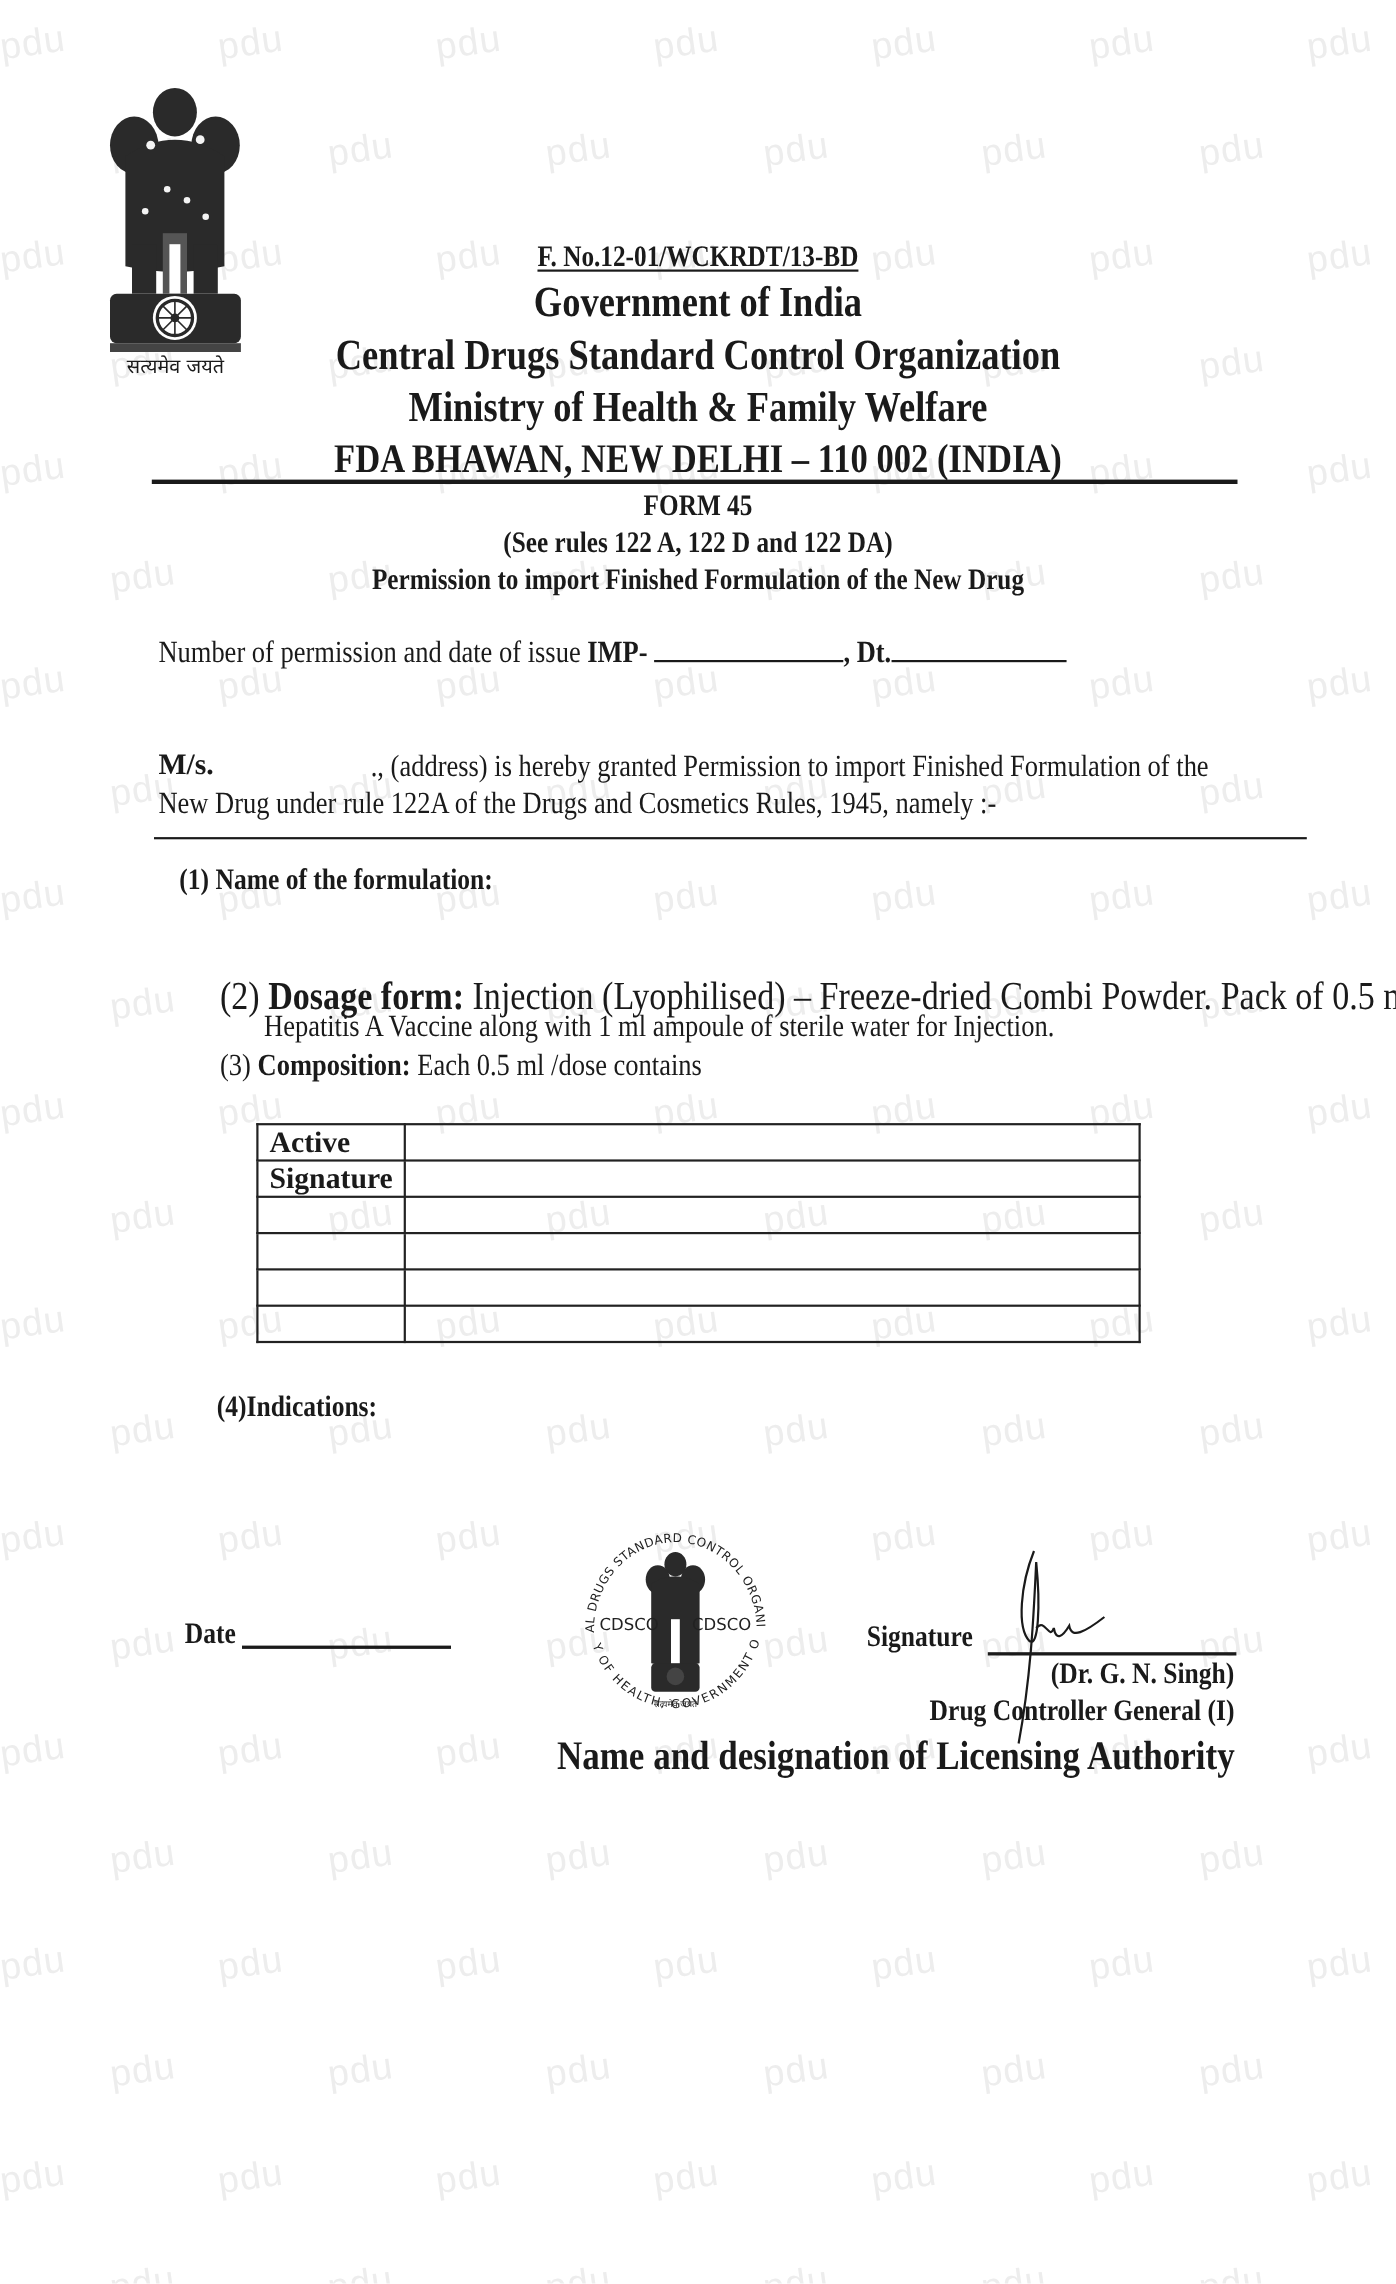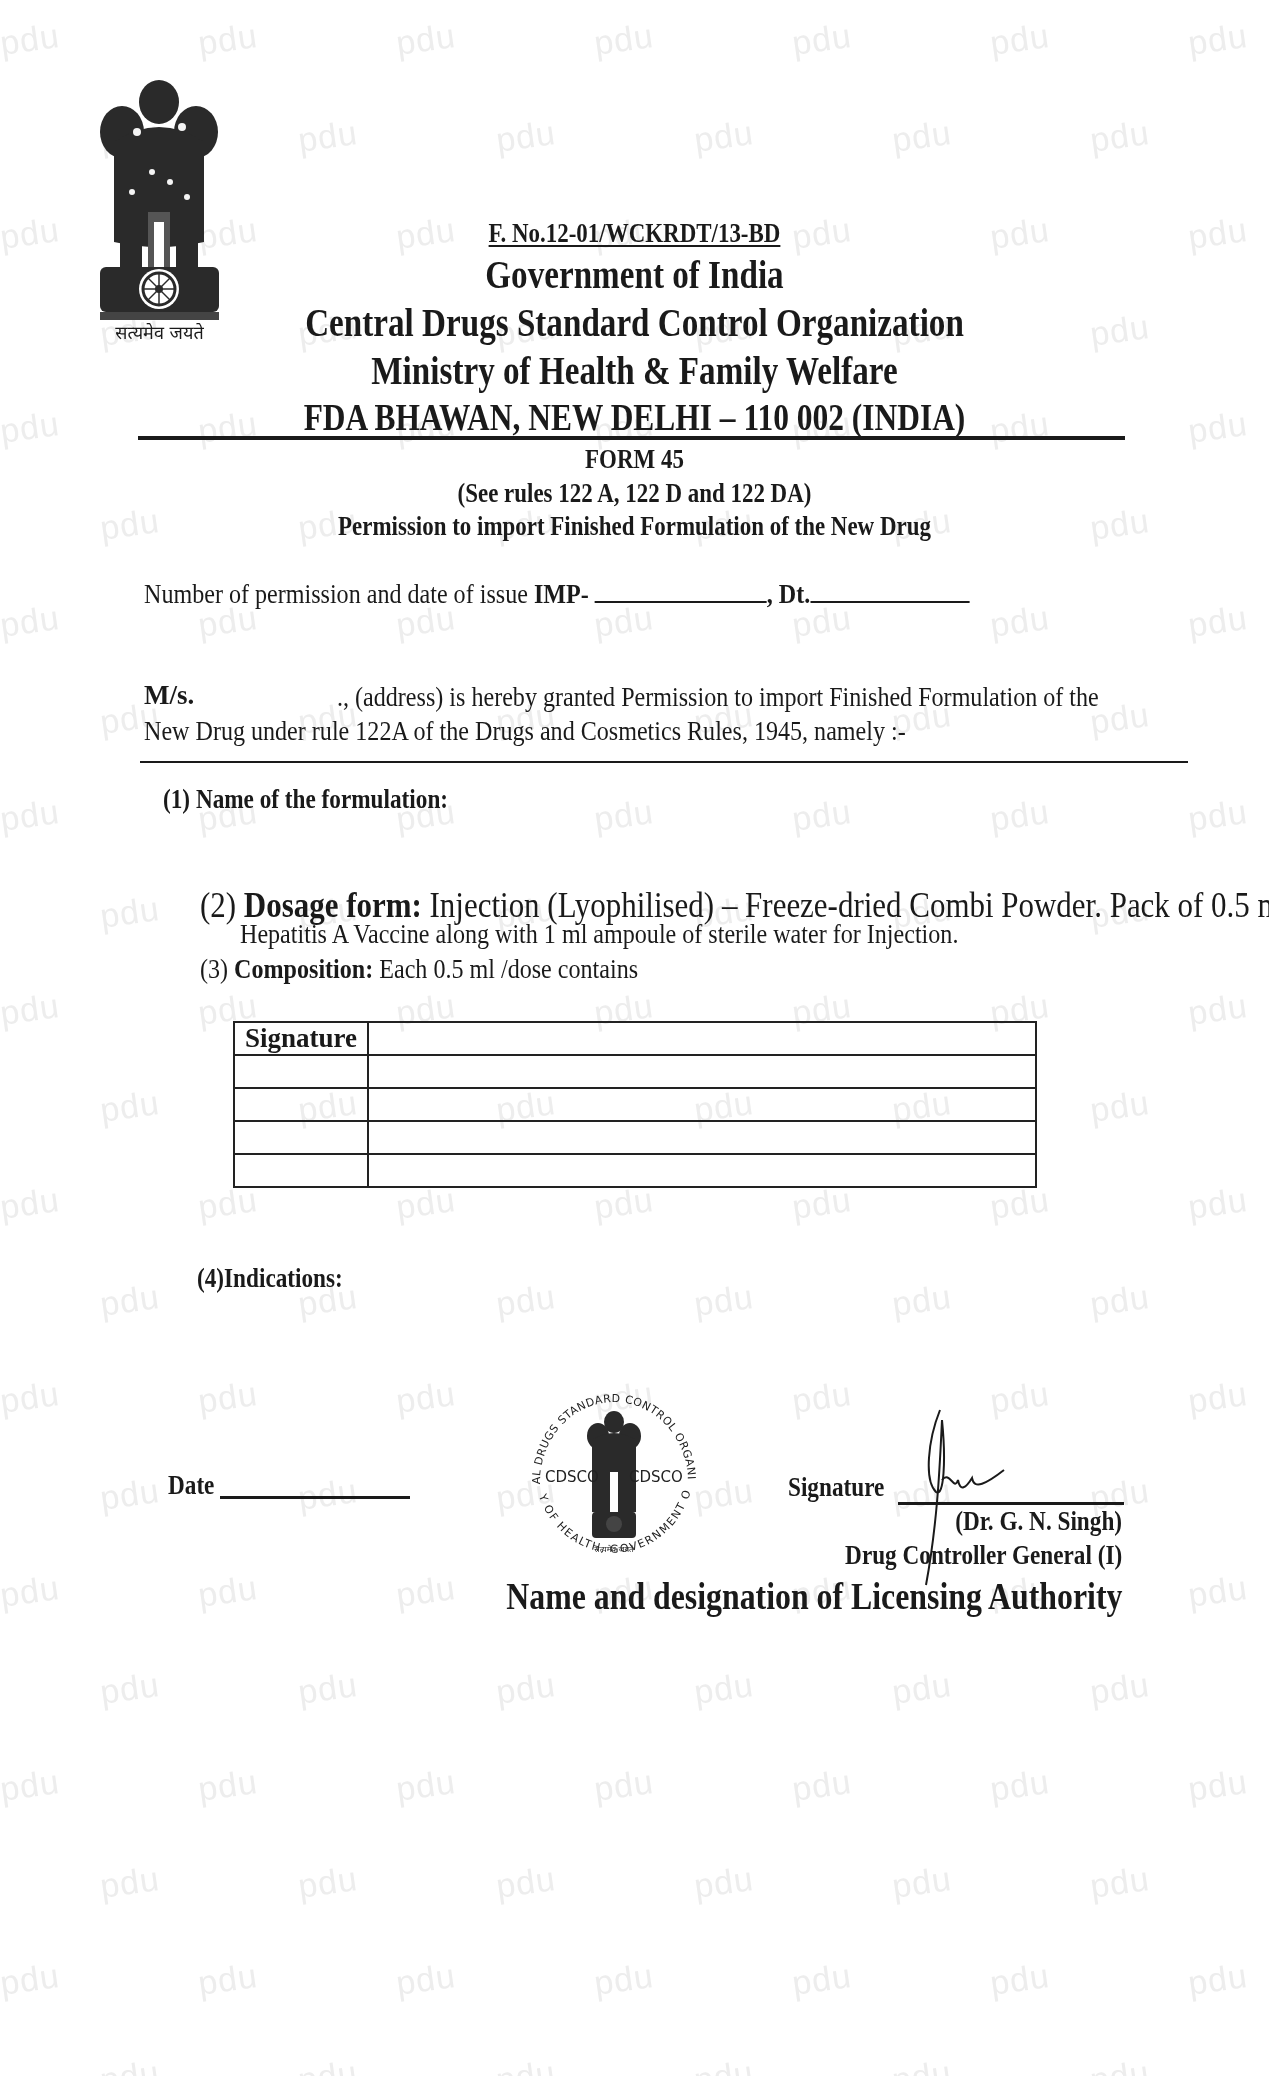--- a/index.html
+++ b/index.html
@@ -241,20 +241,24 @@
 <div class="abs" style="left:240px;top:918px;font-size:28px;">
   <span class="cond">Hepatitis A Vaccine along with 1 ml ampoule of sterile water for Injection.</span>
 </div>
 <div class="abs" style="left:200px;top:953px;font-size:28px;">
   <span class="cond"><span>(3) </span><span class="b">Composition:</span><span>   Each 0.5 ml /dose contains</span></span>
 </div>
 
 <table class="comp">
   <tbody id="comp-body">
       <tr>
+        <td class="c1">Active</td>
+        <td></td>
+      </tr>
+      <tr>
         <td class="c1">Signature</td>
         <td></td>
       </tr>
       <tr>
         <td class="c1"></td>
         <td></td>
       </tr>
       <tr>
         <td class="c1"></td>
         <td></td>

